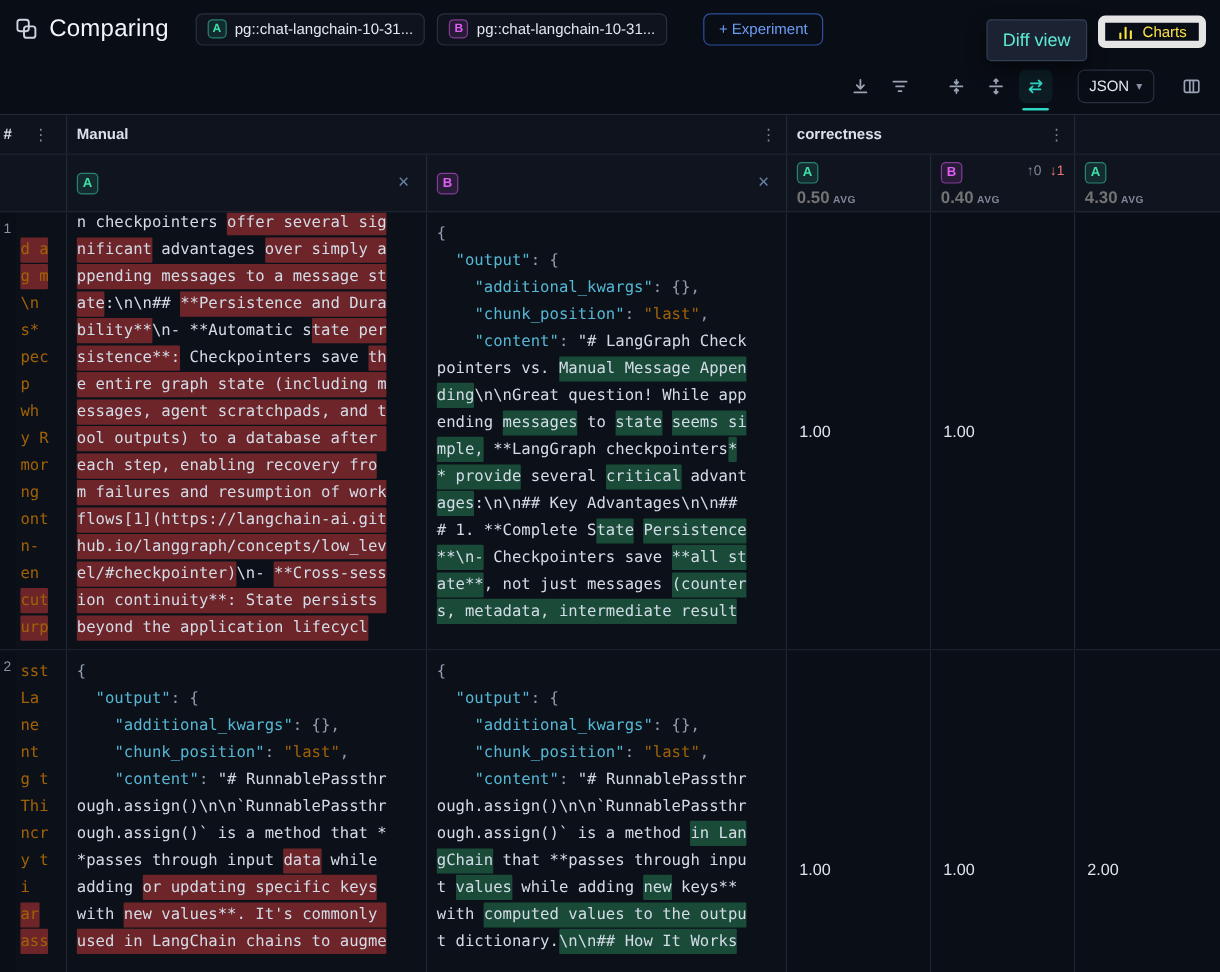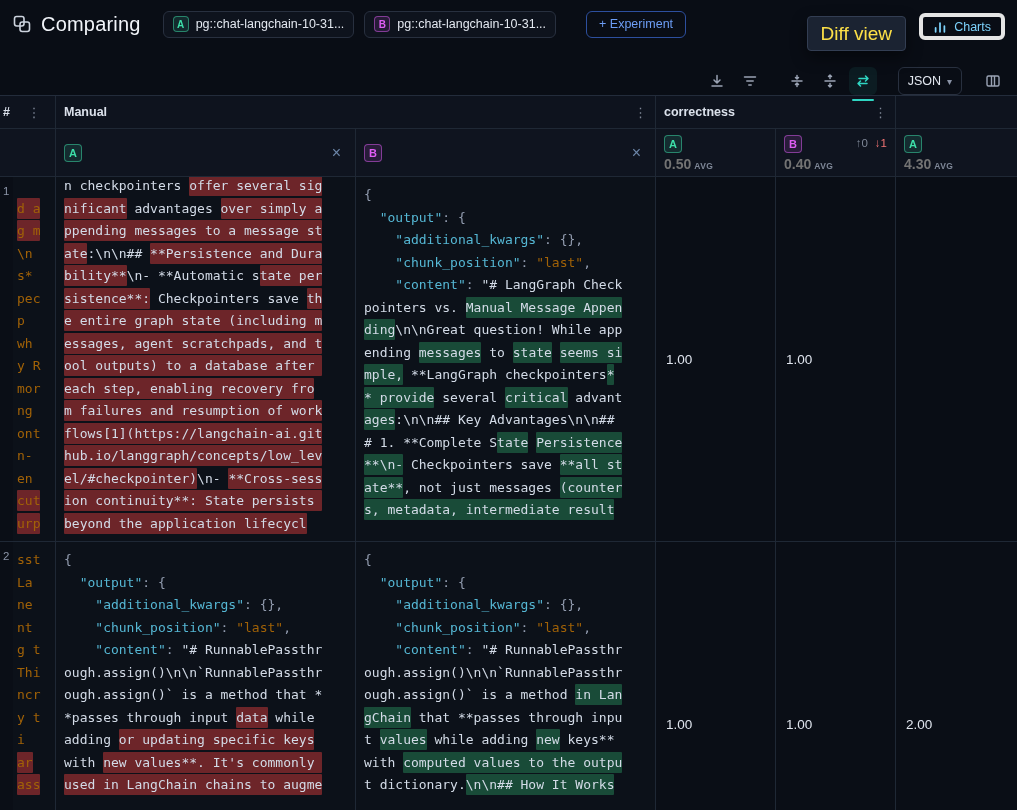--- a/index.html
+++ b/index.html
@@ -12,24 +12,24 @@
 .title{font-size:20px;font-weight:400;color:#f1f4f9;margin-left:9px;letter-spacing:.2px}
 .chip{display:flex;align-items:center;gap:7px;height:27px;padding:0 9px;border:1px solid #28303f;border-radius:6px;background:#0e131d;margin-left:10px;cursor:pointer}
 .chip.first{margin-left:22px}
 .badge{display:inline-flex;align-items:center;justify-content:center;font-weight:700;border-radius:4px}
 .badge.xs{width:16px;height:16px;font-size:10px}
 .badge.sm{width:18px;height:18px;font-size:11px}
 .badge-a{color:#3ddfa9;background:rgba(61,223,169,.12);border:1px solid rgba(61,223,169,.5)}
 .badge-b{color:#e05ef5;background:rgba(224,94,245,.12);border:1px solid rgba(224,94,245,.5)}
 .chip-label{font-size:12.5px;color:#e3e8f0;white-space:nowrap}
 .btn-add{margin-left:30px;height:27px;padding:0 12px;border:1px solid #2d4f9e;border-radius:6px;background:transparent;color:#6d9ef6;font-size:12.5px;font-weight:400;cursor:pointer}
-.btn-diff{position:absolute;top:16px;right:111px;height:35px;padding:0 13px;background:#1b2332;border:1px solid #333e53;border-radius:4px;color:#fde047;font-size:19px;box-shadow:0 6px 16px rgba(0,0,0,.45);cursor:pointer}
-.btn-charts{position:absolute;top:13px;right:12px;height:27px;display:flex;align-items:center;gap:7px;padding:0 10px;border:4px solid #e5e5e5;border-radius:6px;background:transparent;color:#7dd3fc;font-size:12.5px;cursor:pointer}
-
-.toolbar{height:47px;display:flex;align-items:flex-end;justify-content:flex-end;padding-right:10px;gap:5px}
+.btn-diff{position:absolute;top:16px;right:111px;height:35px;padding:0 13px;background:#1b2332;border:1px solid #333e53;border-radius:4px;color:#5eead4;font-size:15px;box-shadow:0 6px 16px rgba(0,0,0,.45);cursor:pointer}
+.btn-charts{position:absolute;top:13px;right:12px;height:27px;display:flex;align-items:center;gap:7px;padding:0 10px;border:6px solid #e5e5e5;border-radius:6px;background:transparent;color:#fde047;font-size:12.5px;cursor:pointer}
+
+.toolbar{height:47px;display:flex;align-items:center;justify-content:flex-end;padding-right:10px;gap:5px}
 .icon-btn{width:28px;height:28px;display:flex;align-items:center;justify-content:center;background:transparent;border:none;color:#9aa3b4;cursor:pointer;border-radius:6px;position:relative}
 .icon-btn.gap{margin-left:14px}
 .icon-btn.cols{margin-left:12px}
 .icon-btn.active{color:#2fd6c3;background:rgba(47,214,195,.08)}
 .icon-btn.active::after{content:"";position:absolute;left:3px;right:3px;bottom:-6px;height:2px;background:#2fd6c3;border-radius:1px}
 .select{margin-left:16px;height:28px;display:flex;align-items:center;gap:6px;padding:0 9px;border:1px solid #28303f;border-radius:6px;color:#e3e8f0;font-size:12.5px;background:transparent;cursor:pointer}
 .select .caret{color:#8a93a6;font-size:10px}
 
 .table{border-top:1px solid #232c3b}
 .thead{display:grid;grid-template-columns:13px 43px 600px 240px 1fr;height:33px;background:#0e131e;border-bottom:1px solid #1f2835}

